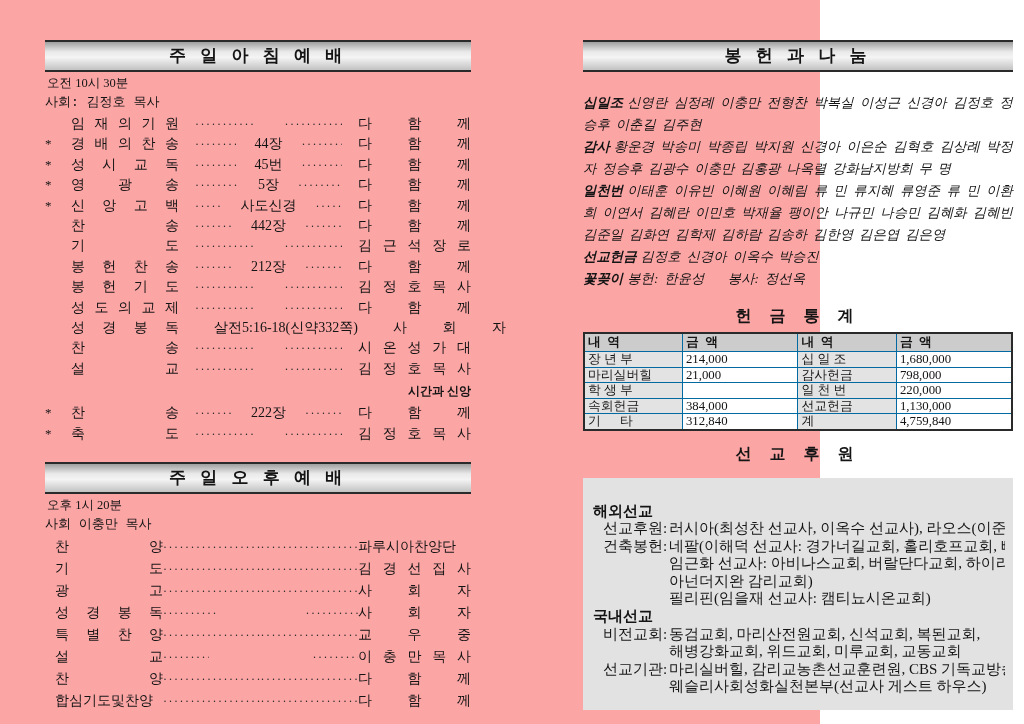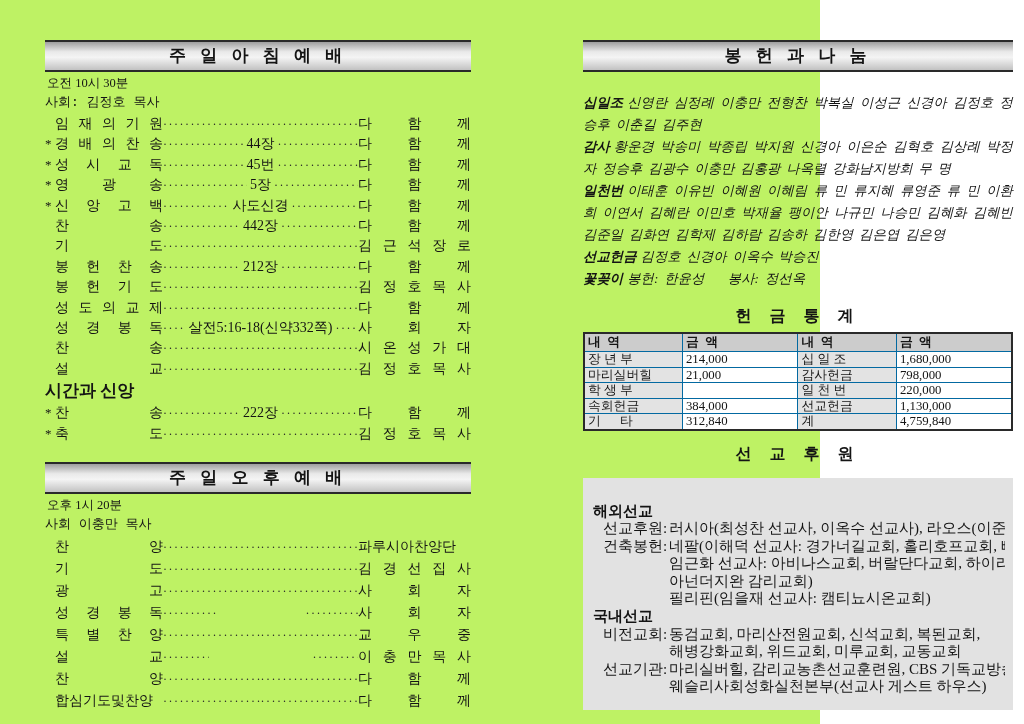--- a/index.html
+++ b/index.html
@@ -1,49 +1,49 @@
 <!DOCTYPE html>
 <html><head>
 <meta charset="utf-8">
 <style>
   html,body{margin:0;padding:0;background:#ffffff;}
   body{
     width:1024px;height:724px;overflow:hidden;
     font-family:"Liberation Serif","DejaVu Serif",serif;
     color:#141414;
   }
-  .page{position:relative;width:820px;height:724px;background:#bef264;}
+  .page{position:relative;width:820px;height:724px;background:#fca5a5;}
   .col{position:absolute;top:40px;}
   .col-left{left:45px;width:426px;}
   .col-right{left:583px;width:430px;}
 
   
   .bar{
     border-top:2px solid #2a2a2a;border-bottom:2px solid #2a2a2a;
     background:linear-gradient(180deg,#9f9f9f 0%,#e9e9e9 35%,#f4f4f4 55%,#c2c2c2 100%);
     text-align:center;font-weight:bold;font-size:17px;letter-spacing:5px;
     padding:2px 0 3px 0;white-space:nowrap;
   }
 
   .time-line{font-size:12.5px;margin:3px 0 0 2px;}
   .leader-line{font-size:13px;margin:1px 4px 2px 0;font-family:Liberation Mono, monospace;}
 
   .svc{margin-top:3px;}
   .svc-row{display:flex;align-items:baseline;white-space:nowrap;font-size:14px;}
-  .svc-morning .svc-row{line-height:19.4px;}
+  .svc-morning .svc-row{line-height:19.4px;gap:16px;}
   .svc-afternoon .svc-row{line-height:21px;}
   .star{width:10px;flex:none;font-size:13px;}
   .lbl{width:108px;flex:none;text-align-last:justify;text-justify:inter-character;overflow:hidden;}
   .dots{flex:1;overflow:hidden;color:#2a2a2a;font-size:12px;letter-spacing:1.5px;}
   .dots::after{content:"································································································";}
   .cval{flex:none;text-align:center;white-space:pre;padding:0 3px;}
   .cval:empty{padding:0;}
   .rval{width:113px;flex:none;text-align-last:justify;text-justify:inter-character;overflow:hidden;}
 
-  .sermon-title{text-align:left;font-weight:bold;font-size:17px;line-height:22px;margin:1px 0;}
+  .sermon-title{text-align:right;font-weight:bold;font-size:12px;line-height:22px;margin:1px 0;}
 
   
   .offering{margin-top:20px;font-size:13.4px;line-height:22px;text-align:justify;word-spacing:2.5px;font-style:italic;}
   .o-item{margin:0;}
   .o-label{font-weight:bold;margin-right:4px;}
   .pre{white-space:pre;}
 
   .section-title{text-align:center;font-weight:bold;font-size:16px;letter-spacing:7px;white-space:nowrap;}
   .t-stats{margin-top:16px;}
   .t-mission{margin-top:13px;}

